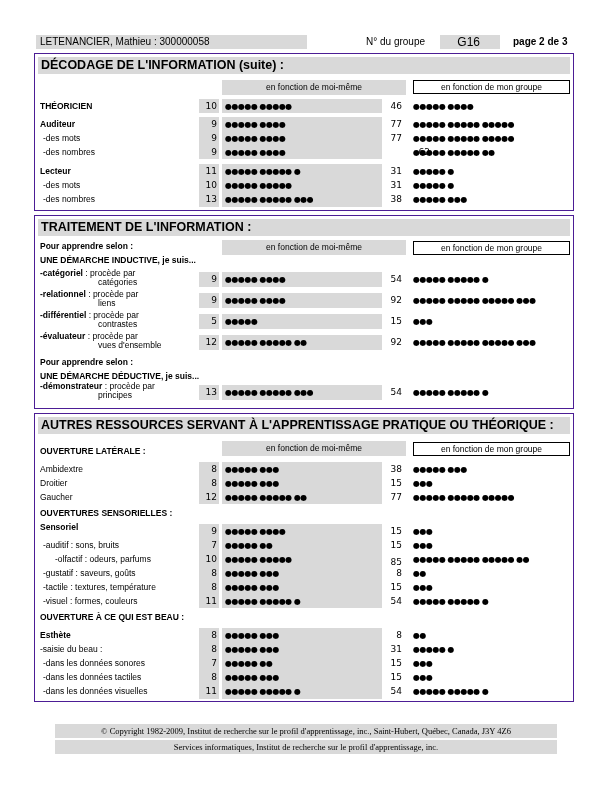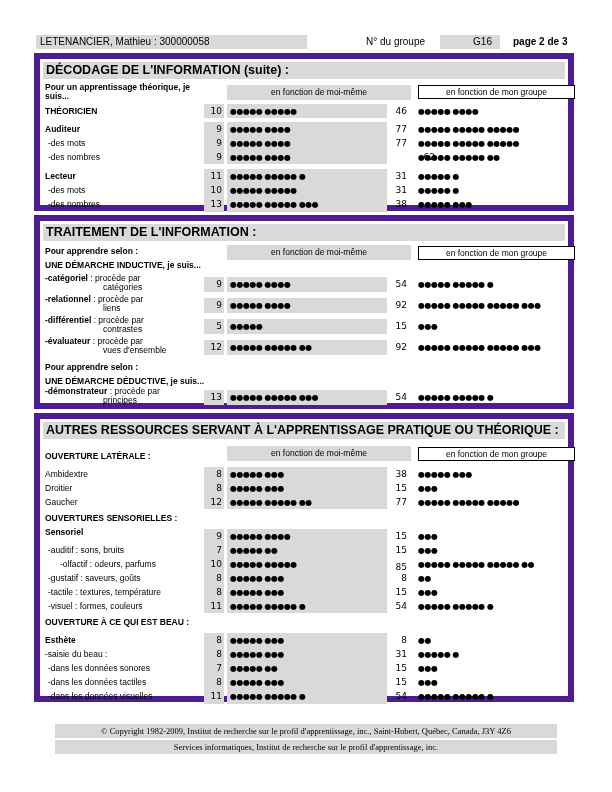--- a/index.html
+++ b/index.html
@@ -3,24 +3,24 @@
 <meta charset="utf-8">
 <style>
   html, body { margin:0; padding:0; background:#ffffff; }
   body { width:612px; height:792px; position:relative; overflow:hidden;
          font-family:"Liberation Sans", sans-serif; color:#000; }
   .abs { position:absolute; }
   .grey { background:#d9d9d9; }
   
   #hdr-name { left:36px; top:35px; width:271px; height:14px; font-size:10px; line-height:14px; padding-left:4px; box-sizing:border-box; }
   #hdr-grplbl { left:366px; top:35px; font-size:10px; line-height:14px; }
-  #hdr-grpval { left:440px; top:35px; width:60px; height:14px; font-size:10px; line-height:14px; text-align:right; padding-right:8px; box-sizing:border-box; }
+  #hdr-grpval { left:440px; top:35px; width:60px; height:14px; font-size:12px; line-height:14px; text-align:right; padding-right:20px; box-sizing:border-box; }
   #hdr-page { left:513px; top:35px; font-size:10px; line-height:14px; font-weight:bold; }
   
-  .section { position:absolute; left:34px; width:540px; border:6px solid #4c1d95; box-sizing:border-box; }
+  .section { position:absolute; left:34px; width:540px; border:1px solid #4c1d95; box-sizing:border-box; }
   .sec-title { position:absolute; left:3px; right:3px; top:3px; height:17px; font-size:12.5px; font-weight:bold; line-height:17px; padding-left:3px; }
   .colhead-me { position:absolute; left:187px; width:184px; height:15px; font-size:8.5px; line-height:15px; text-align:center; }
   .colhead-grp { position:absolute; left:378px; width:157px; height:14px; border:1px solid #000; box-sizing:border-box; font-size:8.5px; line-height:12px; text-align:center; background:#fff; }
   .lbl { position:absolute; left:5px; font-size:8.5px; line-height:11px; white-space:nowrap; }
   .lbl b { font-weight:bold; }
   .lbl .sub { display:block; padding-left:58px; }
   .bold { font-weight:bold; }
   .blk-score { position:absolute; left:164px; width:20px; }
   .blk-bar { position:absolute; left:187px; width:160px; }
   .score { position:absolute; left:164px; width:18px; text-align:right; font-family:"DejaVu Sans", sans-serif; font-size:9px; line-height:11px; }
@@ -32,21 +32,20 @@
 </head>
 <body>
 
 <div id="hdr-name" class="abs grey">LETENANCIER, Mathieu : 300000058</div>
 <div id="hdr-grplbl" class="abs">N° du groupe</div>
 <div id="hdr-grpval" class="abs grey">G16</div>
 <div id="hdr-page" class="abs">page 2 de 3</div>
 
 <div class="section" style="top:53px;height:158px;">
   <div class="sec-title grey">DÉCODAGE DE L'INFORMATION (suite) :</div>
-  <div class="lbl bold" style="top:24px;width:170px;white-space:normal;line-height:9px;">Pour un apprentissage théorique, je suis...</div>
   <div class="colhead-me grey" style="top:26px;">en fonction de moi-même</div>
   <div class="colhead-grp" style="top:26px;">en fonction de mon groupe</div>
 
   <div class="blk-score grey" style="top:45px;height:14px;"></div>
   <div class="blk-bar grey" style="top:45px;height:14px;"></div>
   <div class="blk-score grey" style="top:63px;height:42px;"></div>
   <div class="blk-bar grey" style="top:63px;height:42px;"></div>
   <div class="blk-score grey" style="top:110px;height:43px;"></div>
   <div class="blk-bar grey" style="top:110px;height:43px;"></div>
 

